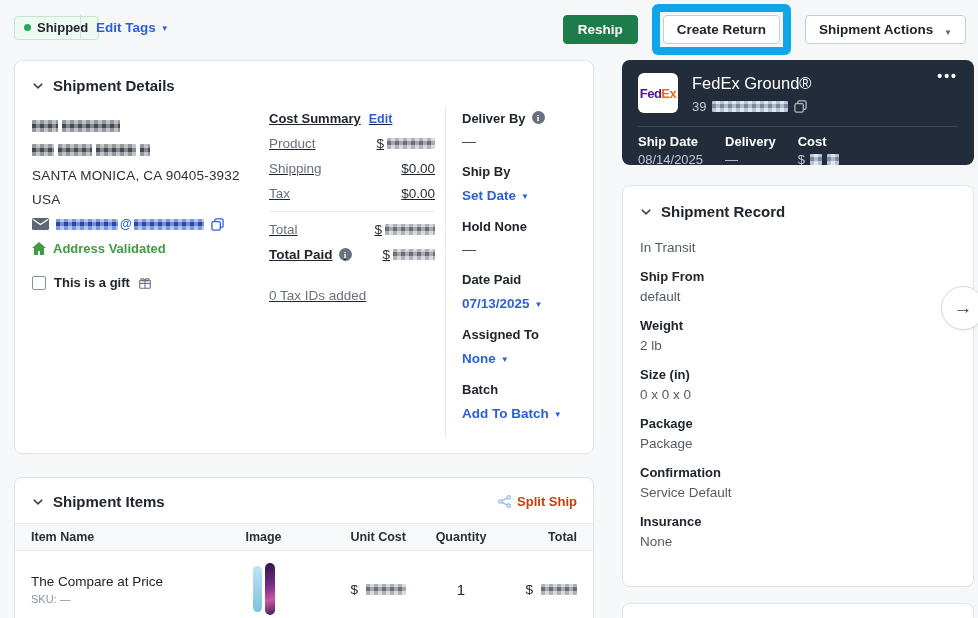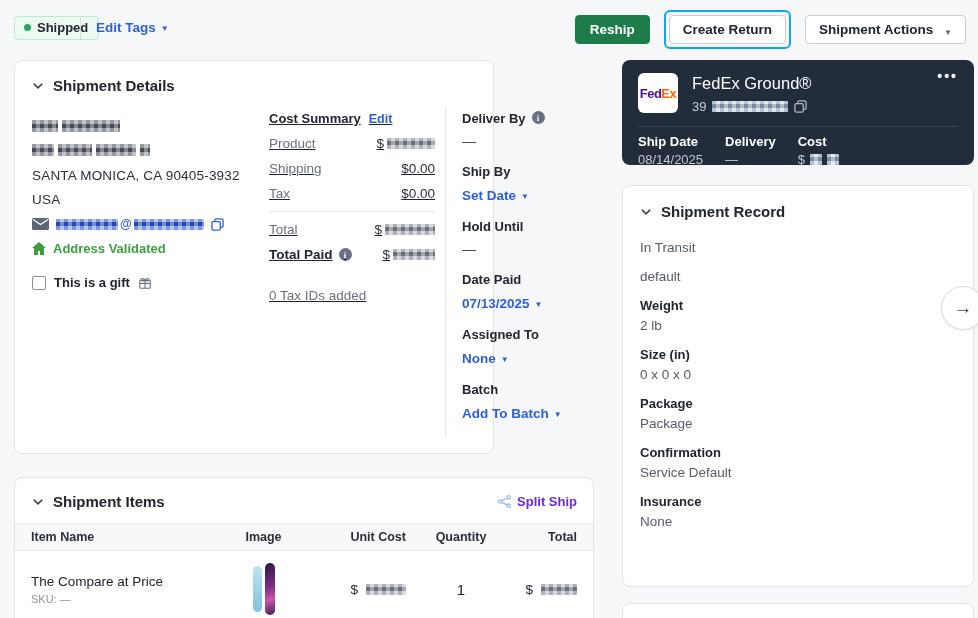--- a/index.html
+++ b/index.html
@@ -14,29 +14,29 @@
            background:#edfaf2; border:1px solid #c2e7d1; border-radius:4px; padding:3px 10px 4px 9px;
            font-size:13px; font-weight:bold; color:#20252e; }
   .badge .dot { width:7px; height:7px; border-radius:50%; background:#27a45f; }
   .tb-divider { position:absolute; left:80px; top:15px; width:1px; height:24px; background:#d8dce3; }
   .edit-tags { position:absolute; left:96px; top:20px; font-size:13.5px; font-weight:bold; color:#2b5fd9; cursor:pointer; display:flex; align-items:center; gap:5px; }
   .caret { font-size:8px; line-height:1; position:relative; top:1px; }
 
   .tb-right { position:absolute; top:9px; right:12px; display:flex; align-items:center; gap:14px; height:40px; }
   .btn { font-family:"Liberation Sans", sans-serif; font-size:13.5px; font-weight:bold; border-radius:4px; cursor:pointer; }
   .btn-green { background:#1e7b4a; color:#fff; border:1px solid #1e7b4a; padding:6px 14px; }
-  .purple-box { border:2px solid #0ea5e9; border-radius:6px; padding:3px; background:transparent; }
+  .purple-box { border:8px solid #0ea5e9; border-radius:6px; padding:3px; background:transparent; }
   .btn-white { background:#fff; color:#20252e; border:1px solid #c7cdd6; padding:6px 13px; }
   .btn-white .caret { color:#5c6470; margin-left:7px; }
 
   
   .panel-head { display:flex; align-items:center; gap:9px; font-size:15px; font-weight:bold; color:#20252e; }
   .chev { display:inline-flex; cursor:pointer; }
 
-  .sd { left:14px; top:60px; width:480px; height:394px; }
+  .sd { left:14px; top:60px; width:580px; height:394px; }
   .sd .panel-head { position:absolute; left:17px; top:16px; }
   .sd-col1 { position:absolute; left:17px; top:50px; width:226px; }
   .sd-col2 { position:absolute; left:254px; top:50px; width:166px;text-decoration:underline; }
   .sd-vdiv { position:absolute; left:430px; top:46px; height:330px; width:1px; background:#e4e8ee; }
   .sd-col3 { position:absolute; left:447px; top:50px; width:130px; }
 
   .flabel { font-size:13px; font-weight:bold; color:#20252e; }
   .fvalue { font-size:13.5px; color:#444b56; }
   .muted  { color:#69707c; }
   .link   { color:#2b5fd9; font-weight:bold; font-size:13.5px; cursor:pointer; display:inline-flex; align-items:center; gap:5px; }
@@ -64,21 +64,21 @@
             background:#687081; color:#fff; font-size:9px; font-weight:bold; font-family:"Liberation Serif", serif; cursor:pointer; }
   .tax-info { margin-top:26px; }
 
   .f3 { margin-bottom:15px; }
   .f3 .flabel { display:flex; gap:6px; margin-bottom:7px; }
   .f3 .dash { font-size:14px; color:#444b56; }
 
   
   .si { left:14px; top:477px; width:580px; height:210px; }
   .si-head { display:flex; align-items:center; justify-content:space-between; padding:15px 16px 13px 17px; }
-  .split { display:flex; align-items:center; gap:6px; color:#6d28d9; font-size:13px; font-weight:bold; cursor:pointer; }
+  .split { display:flex; align-items:center; gap:6px; color:#c2410c; font-size:13px; font-weight:bold; cursor:pointer; }
   .it-header { display:flex; align-items:center; background:#f7f8fa; border-top:1px solid #e8ebf0; border-bottom:1px solid #e8ebf0;
                padding:6px 16px; font-size:12.5px; font-weight:bold; color:#2a2f38; }
   .it-row { display:flex; align-items:center; padding:12px 16px; font-size:13.5px; }
   .c-name { width:190px; } .c-img { width:85px; display:flex; justify-content:center; }
   .c-cost { width:100px; text-align:right; } .c-qty { width:110px; text-align:center; } .c-total { flex:1; text-align:right; }
   .sku { font-size:11px; color:#8a919c; margin-top:4px; }
   .boards { display:flex; gap:3px; align-items:flex-end; height:52px; }
   .board-l { width:9px; height:46px; border-radius:5px; background:linear-gradient(180deg,#bfe3f2,#7cc3de); margin-bottom:3px; }
   .board-r { width:10px; height:52px; border-radius:5px; background:linear-gradient(160deg,#2a1744,#7a2e86 45%,#c957a3 70%,#3a1d55); }
   .money { display:inline-flex; align-items:center; gap:8px; }
@@ -252,21 +252,21 @@
         <div class="dash">—</div>
       </div>
       <div class="f3">
         <div class="flabel">Ship By</div>
         <span class="link">
             <span>Set Date</span>
             <span class="caret">▼</span>
           </span>
       </div>
       <div class="f3">
-        <div class="flabel">Hold Until</div>
+        <div class="flabel">Hold None</div>
         <div class="dash">—</div>
       </div>
       <div class="f3">
         <div class="flabel">Date Paid</div>
         <span class="link">
             <span>07/13/2025</span>
             <span class="caret">▼</span>
           </span>
       </div>
       <div class="f3">
@@ -385,20 +385,21 @@
             <path d="M3 5.5l5 5 5-5" stroke="#3b4250" stroke-width="2" fill="none" stroke-linecap="round" stroke-linejoin="round"></path>
           </svg>
       </span>
       <span>Shipment Record</span>
     </div>
     <div class="sr-fields">
       <div class="sr-f">
           <div class="fvalue">In Transit</div>
         </div>
       <div class="sr-f">
+          <div class="flabel">Ship From</div>
           <div class="fvalue">default</div>
         </div>
       <div class="sr-f">
           <div class="flabel">Weight</div>
           <div class="fvalue">2 lb</div>
         </div>
       <div class="sr-f">
           <div class="flabel">Size (in)</div>
           <div class="fvalue">0 x 0 x 0</div>
         </div>

